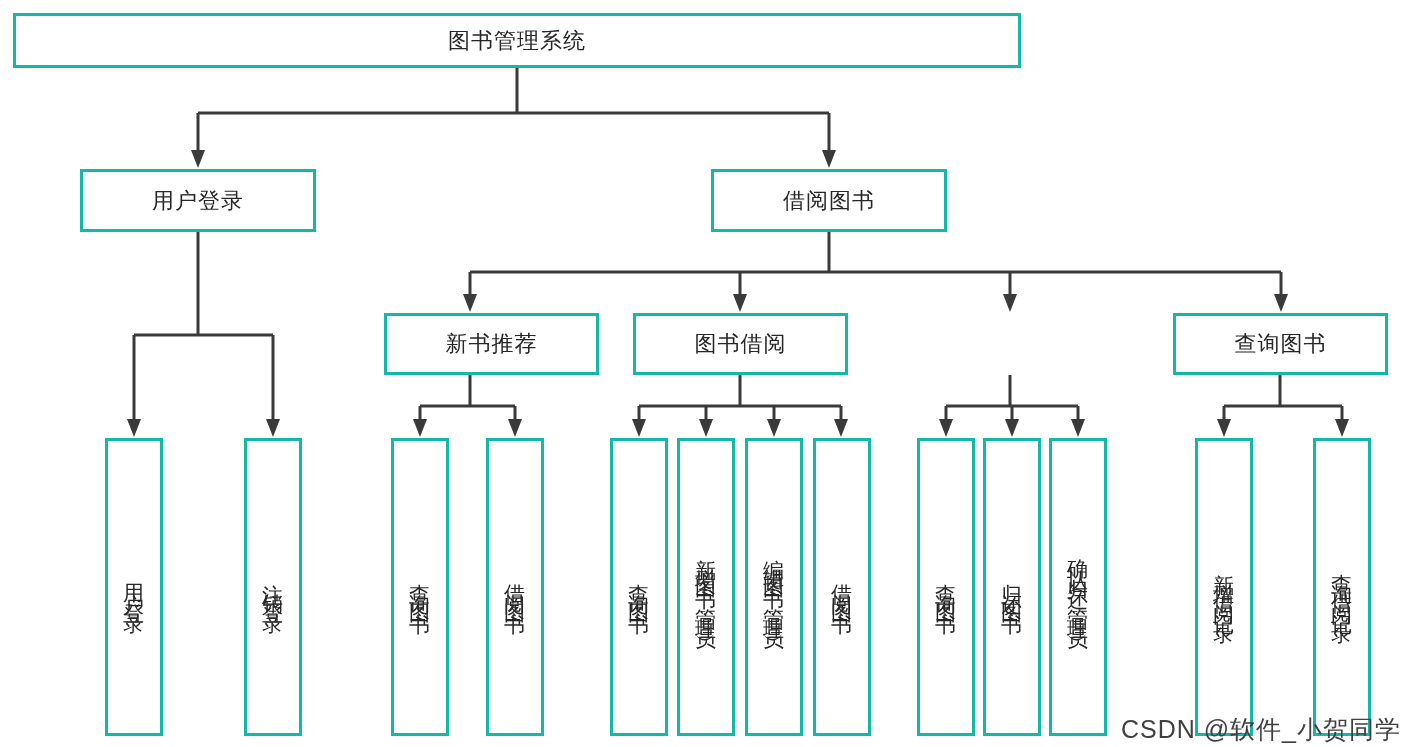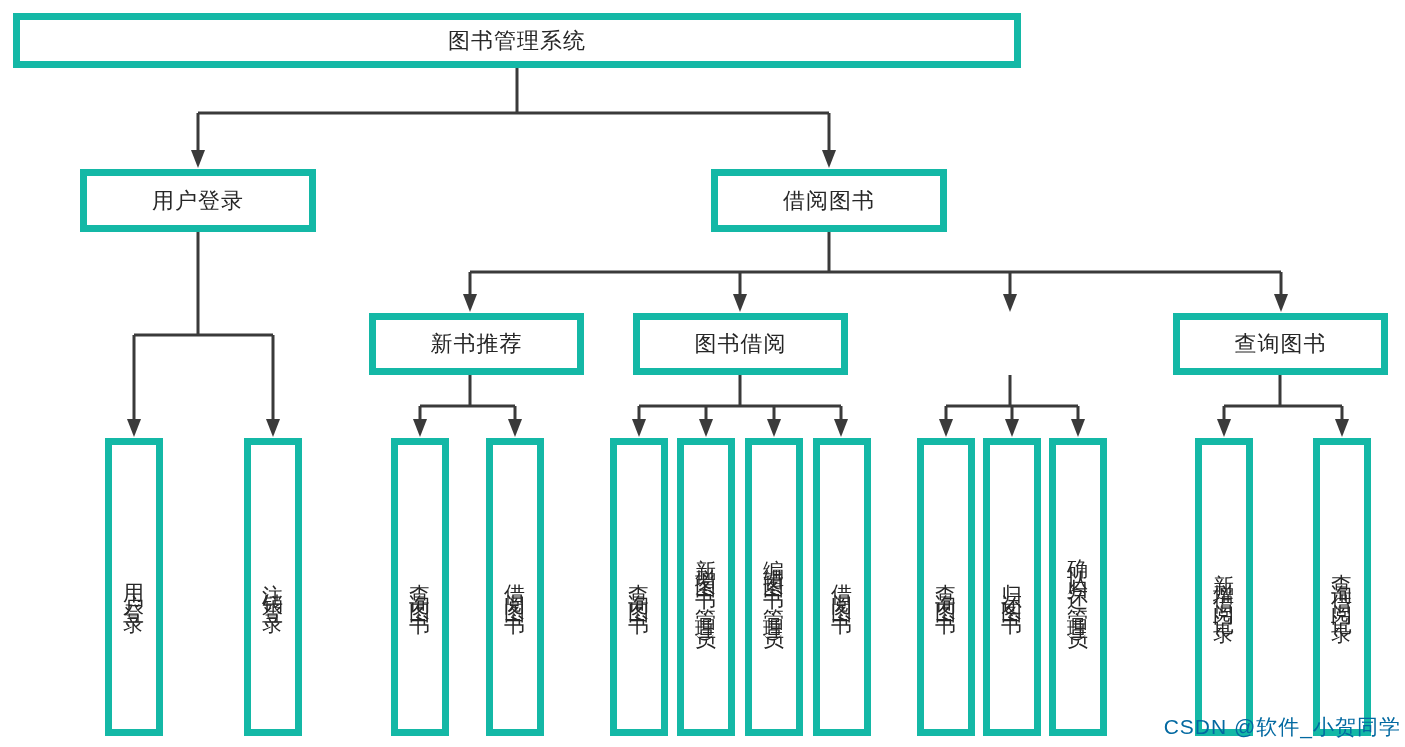--- a/index.html
+++ b/index.html
@@ -8,21 +8,21 @@
     width: 1405px;
     height: 747px;
     background: #ffffff;
     font-family: "Liberation Sans", "DejaVu Sans", sans-serif;
     overflow: hidden;
   }
   .wires { position: absolute; left: 0; top: 0; width: 1405px; height: 747px; }
   .box {
     position: absolute;
     box-sizing: border-box;
-    border: 7px solid #14b8a6;
+    border: 3px solid #14b8a6;
     background: #ffffff;
     color: #262626;
     display: flex;
     align-items: center;
     justify-content: center;
     text-align: center;
   }
   .h { font-size: 22px; letter-spacing: 1px; white-space: nowrap; }
   .root { left: 13px; top: 13px; width: 1008px; height: 55px; }
   .lvl2 { top: 169px; width: 236px; height: 63px; }
@@ -34,23 +34,23 @@
     writing-mode: vertical-rl;
     text-orientation: mixed;
     font-size: 21px;
     letter-spacing: 10px;
     line-height: 1;
   }
   .watermark {
     position: absolute;
     right: 4px;
     top: 713px;
-    font-size: 21px;
+    font-size: 25px;
     letter-spacing: 1px;
-    color: #0369a1;
+    color: #404040;
     white-space: nowrap;
     z-index: 6;
   }
 </style>
 </head>
 <body>
 
 <div class="stage">
 
   <svg class="wires" viewBox="0 0 1405 747" xmlns="http://www.w3.org/2000/svg">
@@ -82,21 +82,21 @@
       <polygon points="1217,419 1231,419 1224,437"></polygon>
       <polygon points="1335,419 1349,419 1342,437"></polygon>
     </g>
   </svg>
 
   <div class="box h root">图书管理系统</div>
 
   <div class="box h lvl2" style="left:80px">用户登录</div>
   <div class="box h lvl2" style="left:711px">借阅图书</div>
 
-  <div class="box h lvl3" style="left:369px">新书推荐</div>
+  <div class="box h lvl3" style="left:384px">新书推荐</div>
   <div class="box h lvl3" style="left:633px">图书借阅</div>
   <div class="box h lvl3" style="left:1173px">查询图书</div>
 
   <div class="box v" style="left:105px">用户登录</div>
   <div class="box v" style="left:244px">注销登录</div>
 
   <div class="box v" style="left:391px">查询图书</div>
   <div class="box v" style="left:486px">借阅图书</div>
 
   <div class="box v" style="left:610px">查询图书</div>

